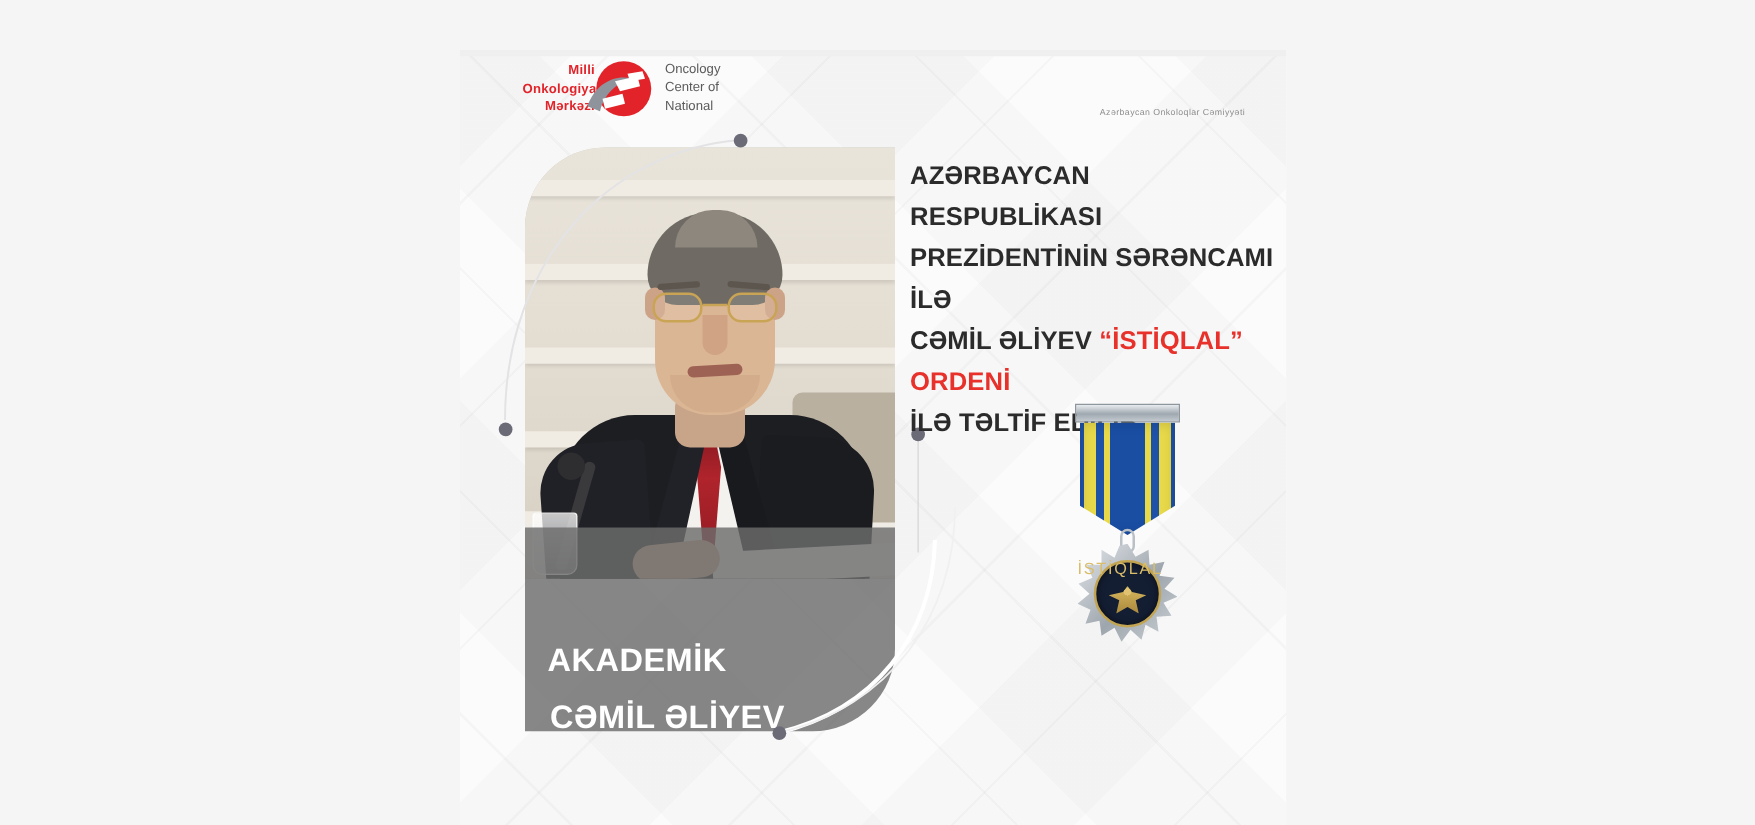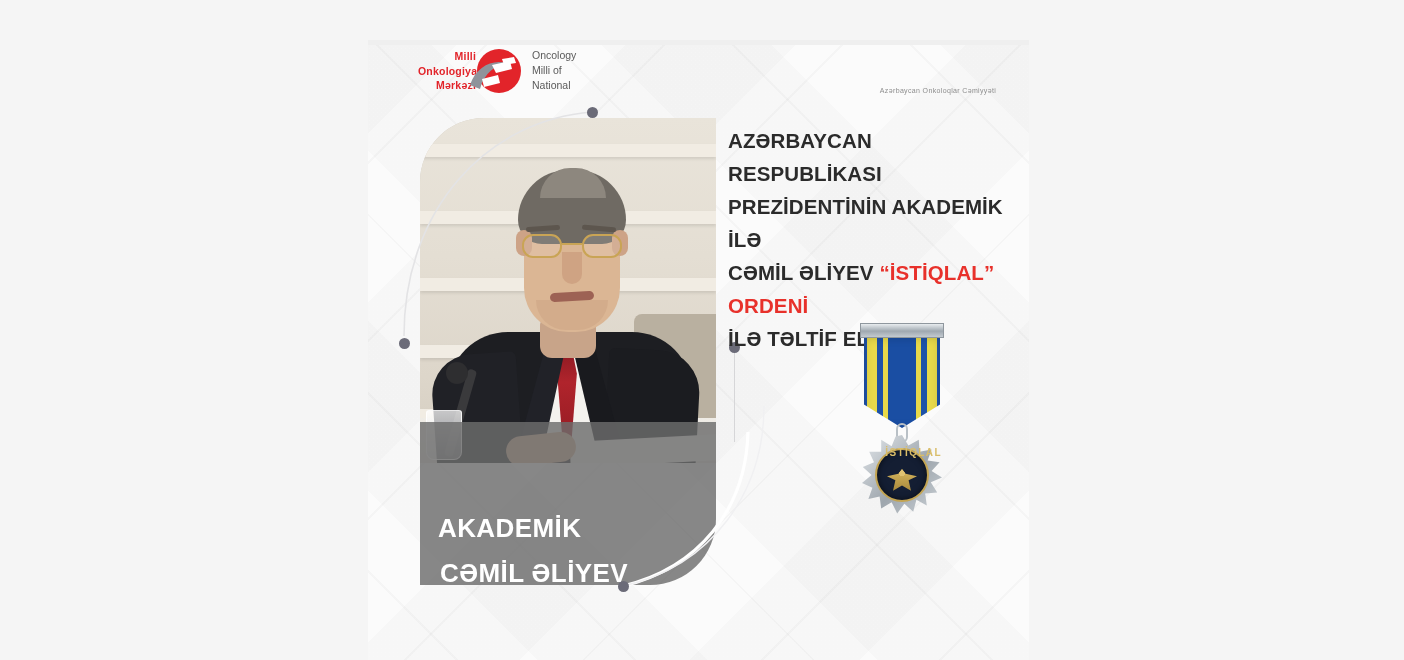--- a/index.html
+++ b/index.html
@@ -242,21 +242,21 @@
   .star .emb{
     position:absolute; left:50%; top:56%; transform:translate(-50%,-50%);
     width:30px; height:22px;
     background:
       radial-gradient(circle at 50% 20%, #e0c271 0 3px, transparent 3px),
       linear-gradient(#d8b85f,#a9893c);
     clip-path:polygon(50% 0,62% 22%,100% 34%,72% 52%,80% 100%,50% 76%,20% 100%,28% 52%,0 34%,38% 22%);
   }
   .star .arc{
     position:absolute; left:0; top:12px; width:80px; height:32px;
-    text-align:right; color:#d9bd6a; font-size:10px; font-weight:bold;
+    text-align:left; color:#d9bd6a; font-size:13px; font-weight:normal;
     letter-spacing:1.4px;
   }
 
   
   .nowrapline{ display:block; }
 </style>
 </head>
 <body>
 
 <div id="stage">
@@ -276,21 +276,21 @@
         <svg viewBox="0 0 58 58" width="58" height="58">
           <circle cx="33" cy="26" r="22" fill="#e2242a"></circle>
           <path d="M4 40 C10 22 26 14 40 18 C30 20 18 28 14 44 Z" fill="#8f939b"></path>
           <path d="M26 20 L44 16 L46 24 L30 28 Z" fill="#ffffff"></path>
           <path d="M16 34 L32 30 L34 38 L18 42 Z" fill="#ffffff"></path>
           <path d="M36 14 L48 12 L50 18 L38 20 Z" fill="#ffffff"></path>
         </svg>
       </div>
       <div class="txt-en">
         <div>Oncology</div>
-        <div>Milli of</div>
+        <div>Center of</div>
         <div>National</div>
       </div>
     </div>
 
     <div class="logo-right">
       <div class="sub">Azərbaycan Onkoloqlar Cəmiyyəti</div>
     </div>
 
     <div id="photo-wrap">
       <div id="photo">
@@ -350,21 +350,21 @@
       </svg>
       <div class="vline"></div>
       <div class="dot dot-top"></div>
       <div class="dot dot-left"></div>
       <div class="dot dot-right"></div>
       <div class="dot dot-bottom"></div>
     </div>
 
     <div id="headline">
       <div>AZƏRBAYCAN RESPUBLİKASI</div>
-      <div>PREZİDENTİNİN AKADEMİK İLƏ</div>
+      <div>PREZİDENTİNİN SƏRƏNCAMI İLƏ</div>
       <div><span>CƏMİL ƏLİYEV </span><span class="hl-red">“İSTİQLAL” ORDENİ</span></div>
       <div>İLƏ TƏLTİF EDİLİB.</div>
     </div>
 
     <div id="medal">
       <div class="ribbon-bar"></div>
       <div class="ribbon"></div>
       <div class="suspender"></div>
       <div class="star">
         <div class="pts"></div>

